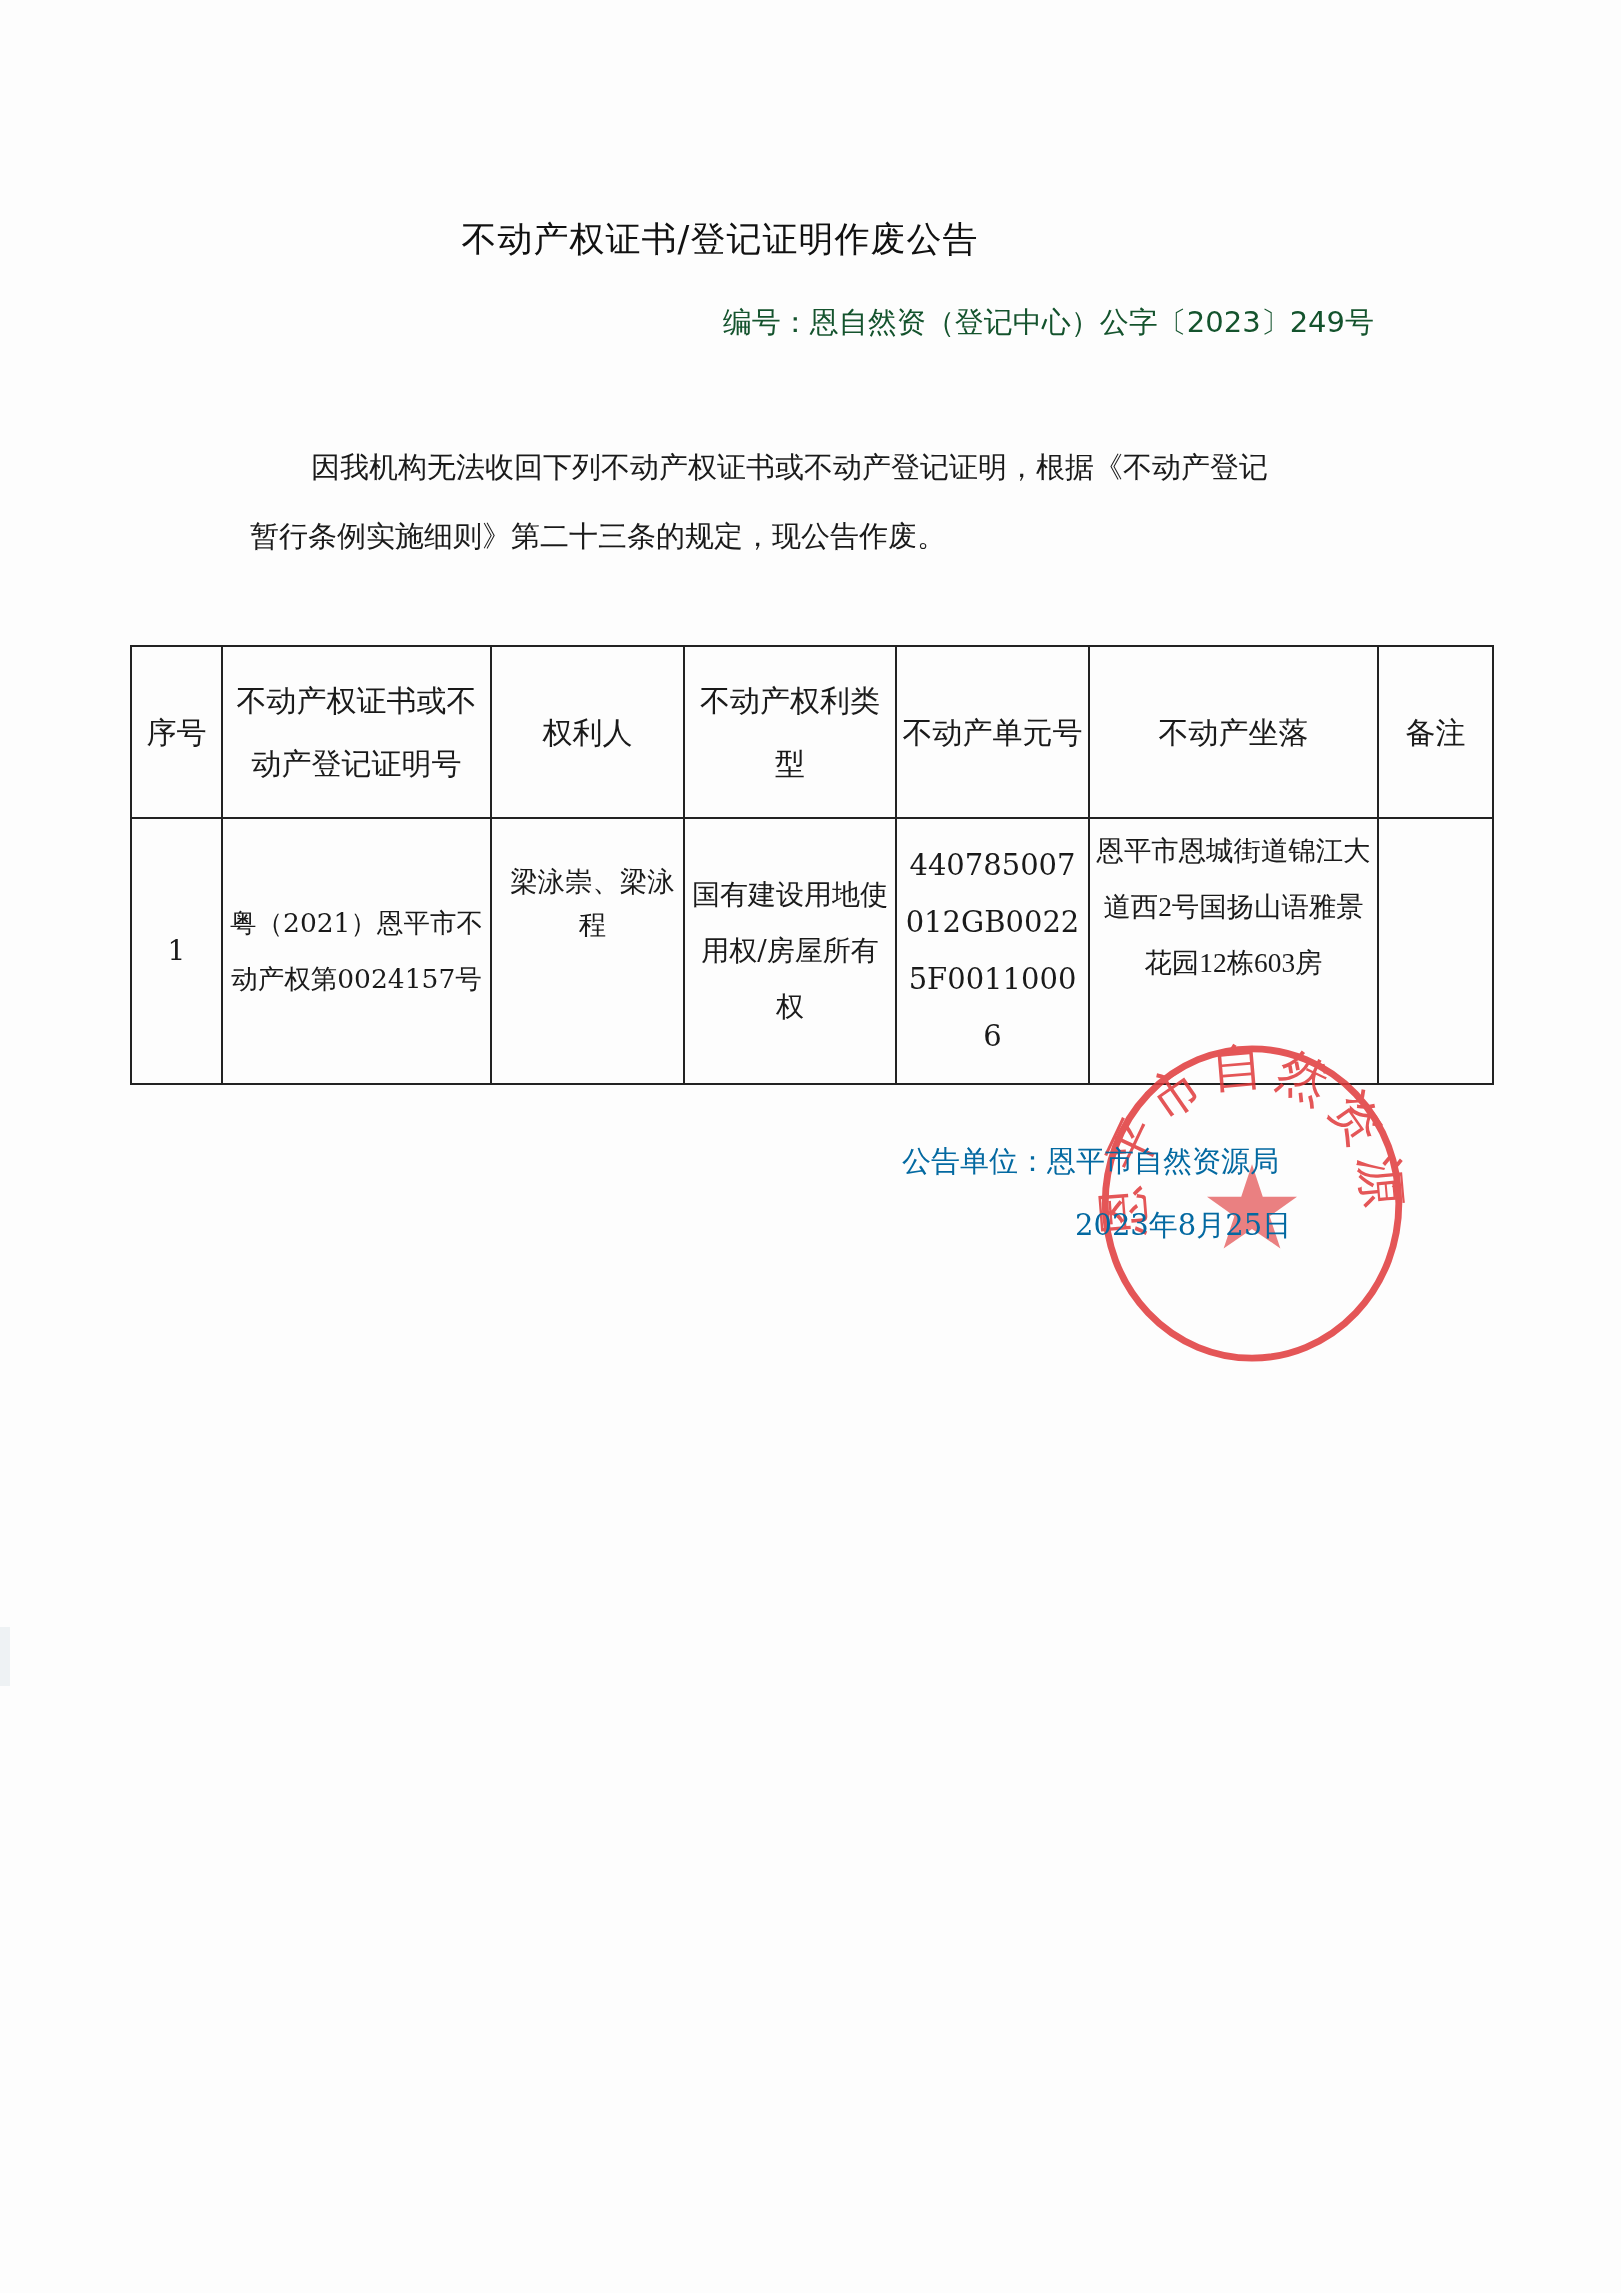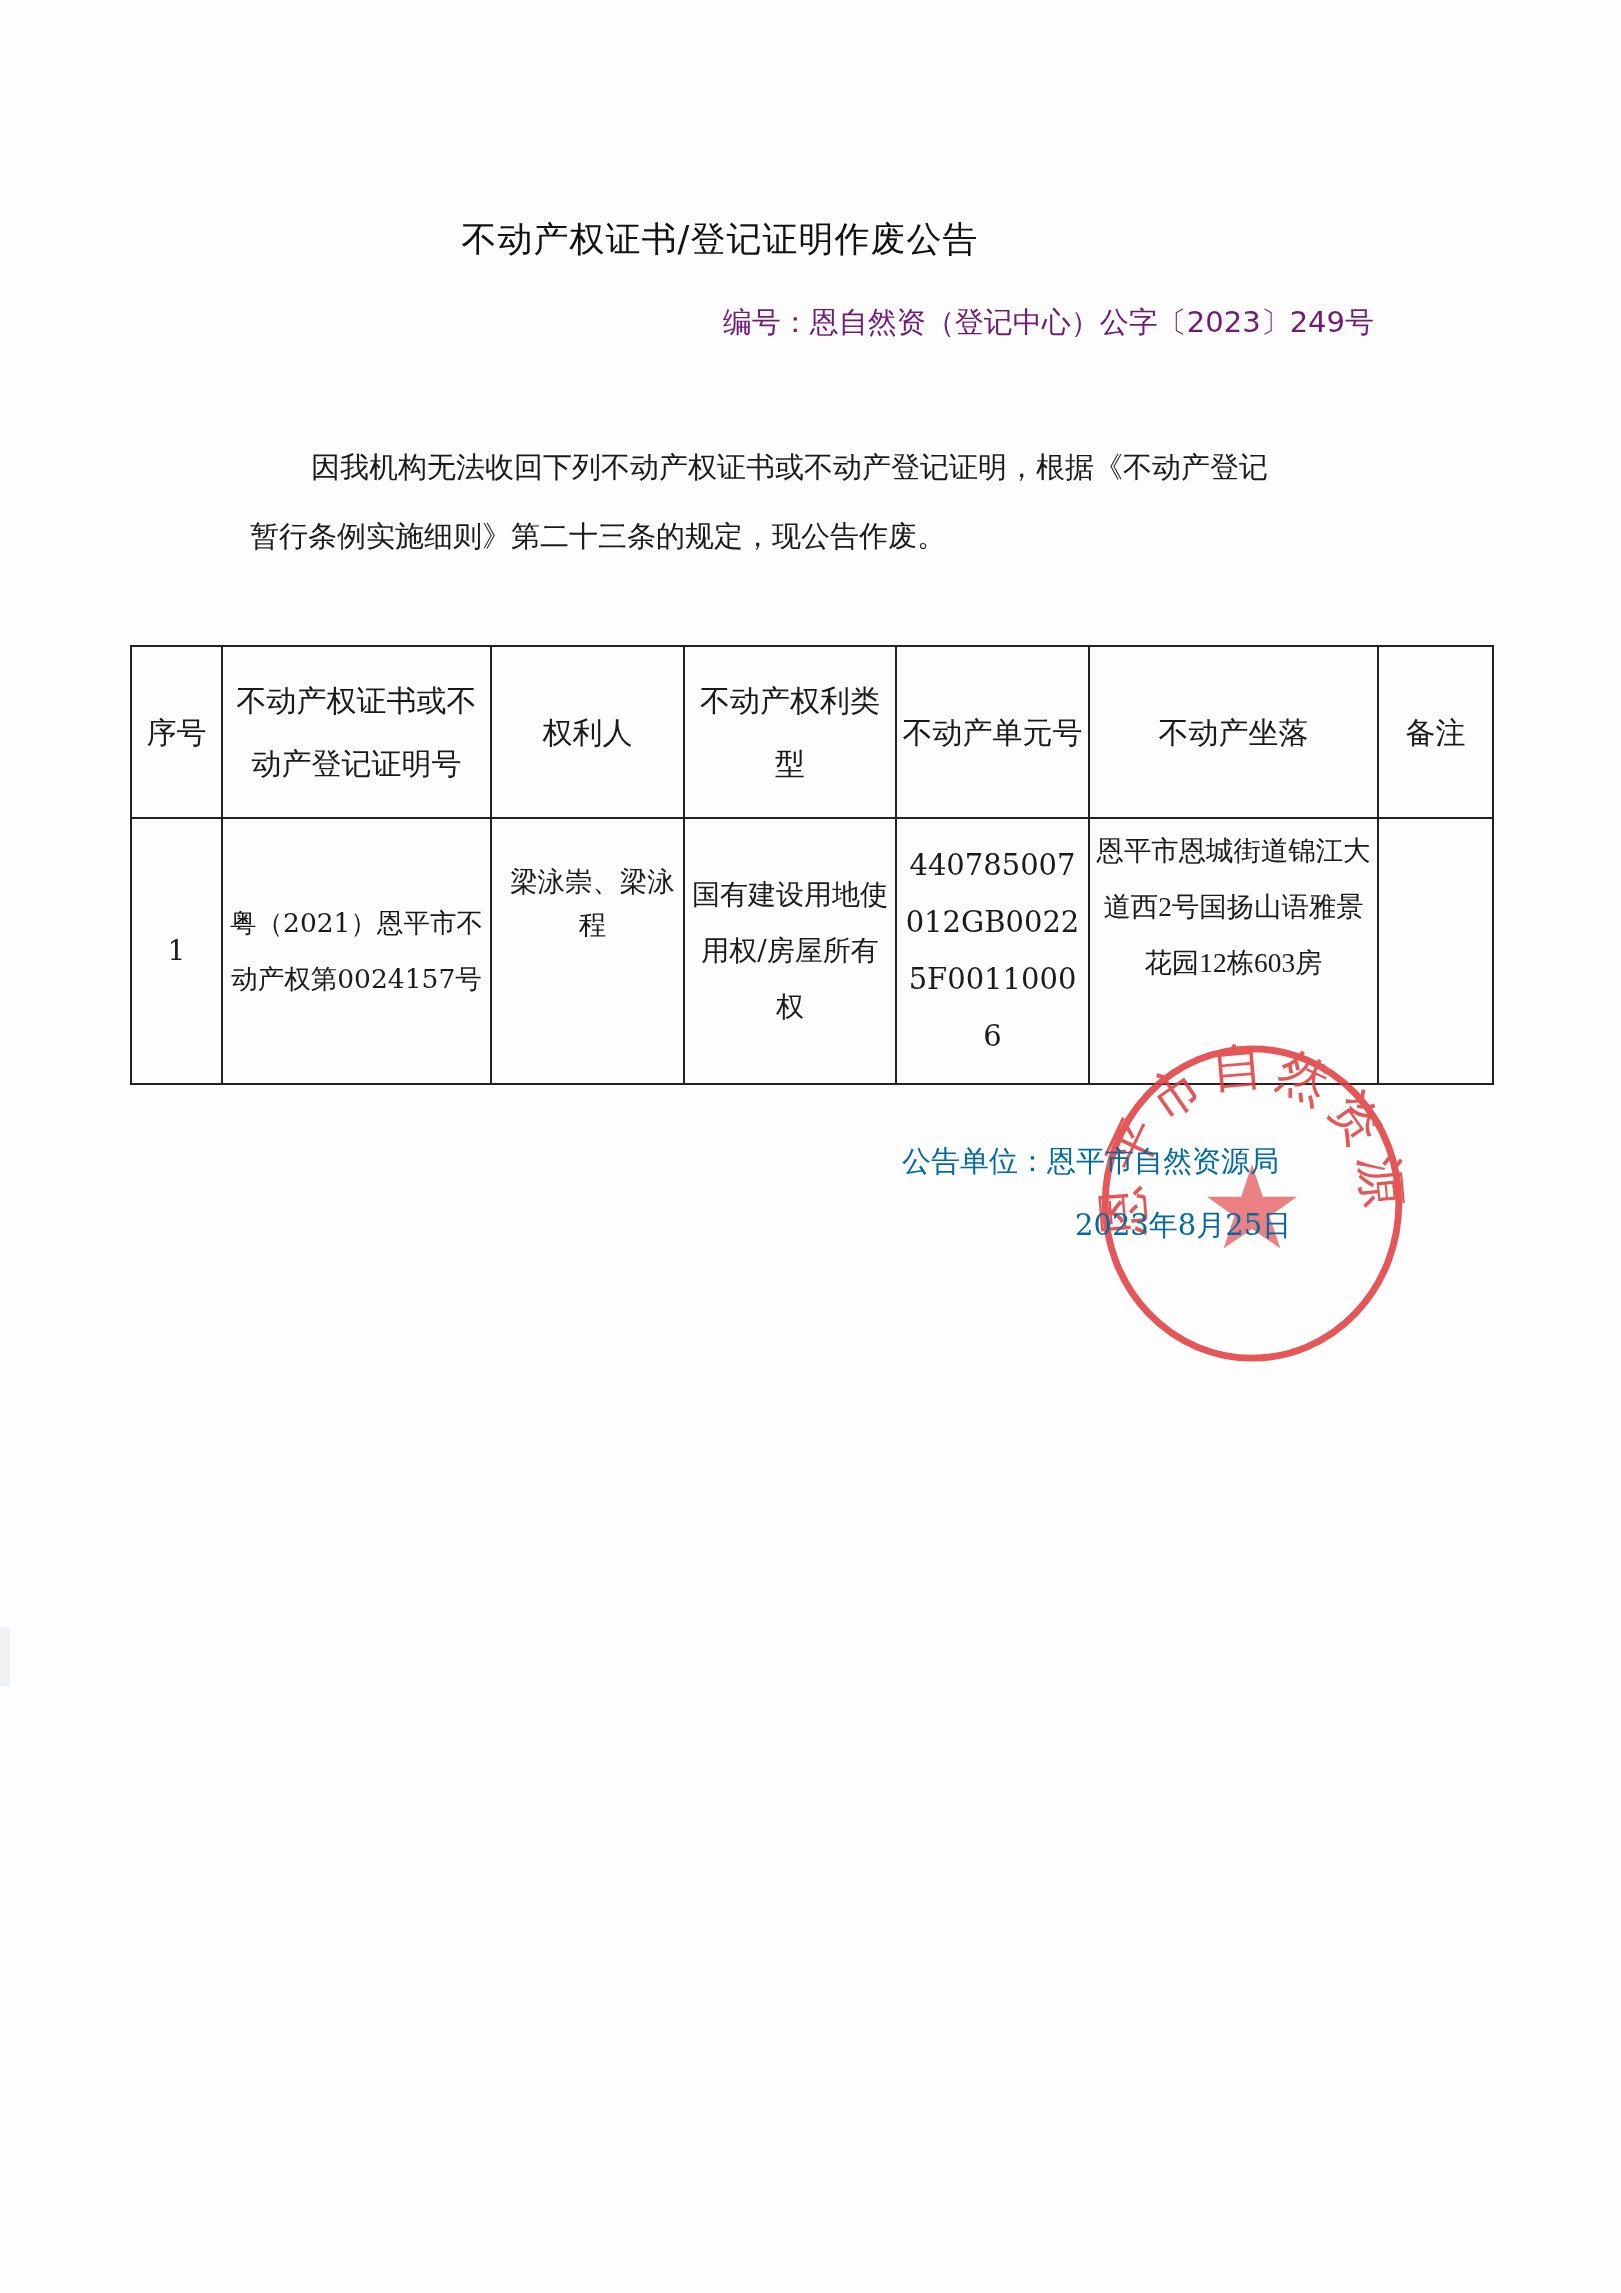--- a/index.html
+++ b/index.html
@@ -26,21 +26,21 @@
       font-size: 35px;
       letter-spacing: 1px;
       color: #111;
     }
     .doc-number {
       position: absolute;
       right: 247px;
       top: 303px;
       font-family: "DejaVu Sans", "Liberation Sans", sans-serif;
       font-size: 29px;
-      color: #701a75;
+      color: #14532d;
       white-space: nowrap;
     }
     .body-para {
       position: absolute;
       left: 250px;
       width: 1127px;
       top: 433px;
       font-size: 29px;
       line-height: 69px;
       color: #1a1a1a;

